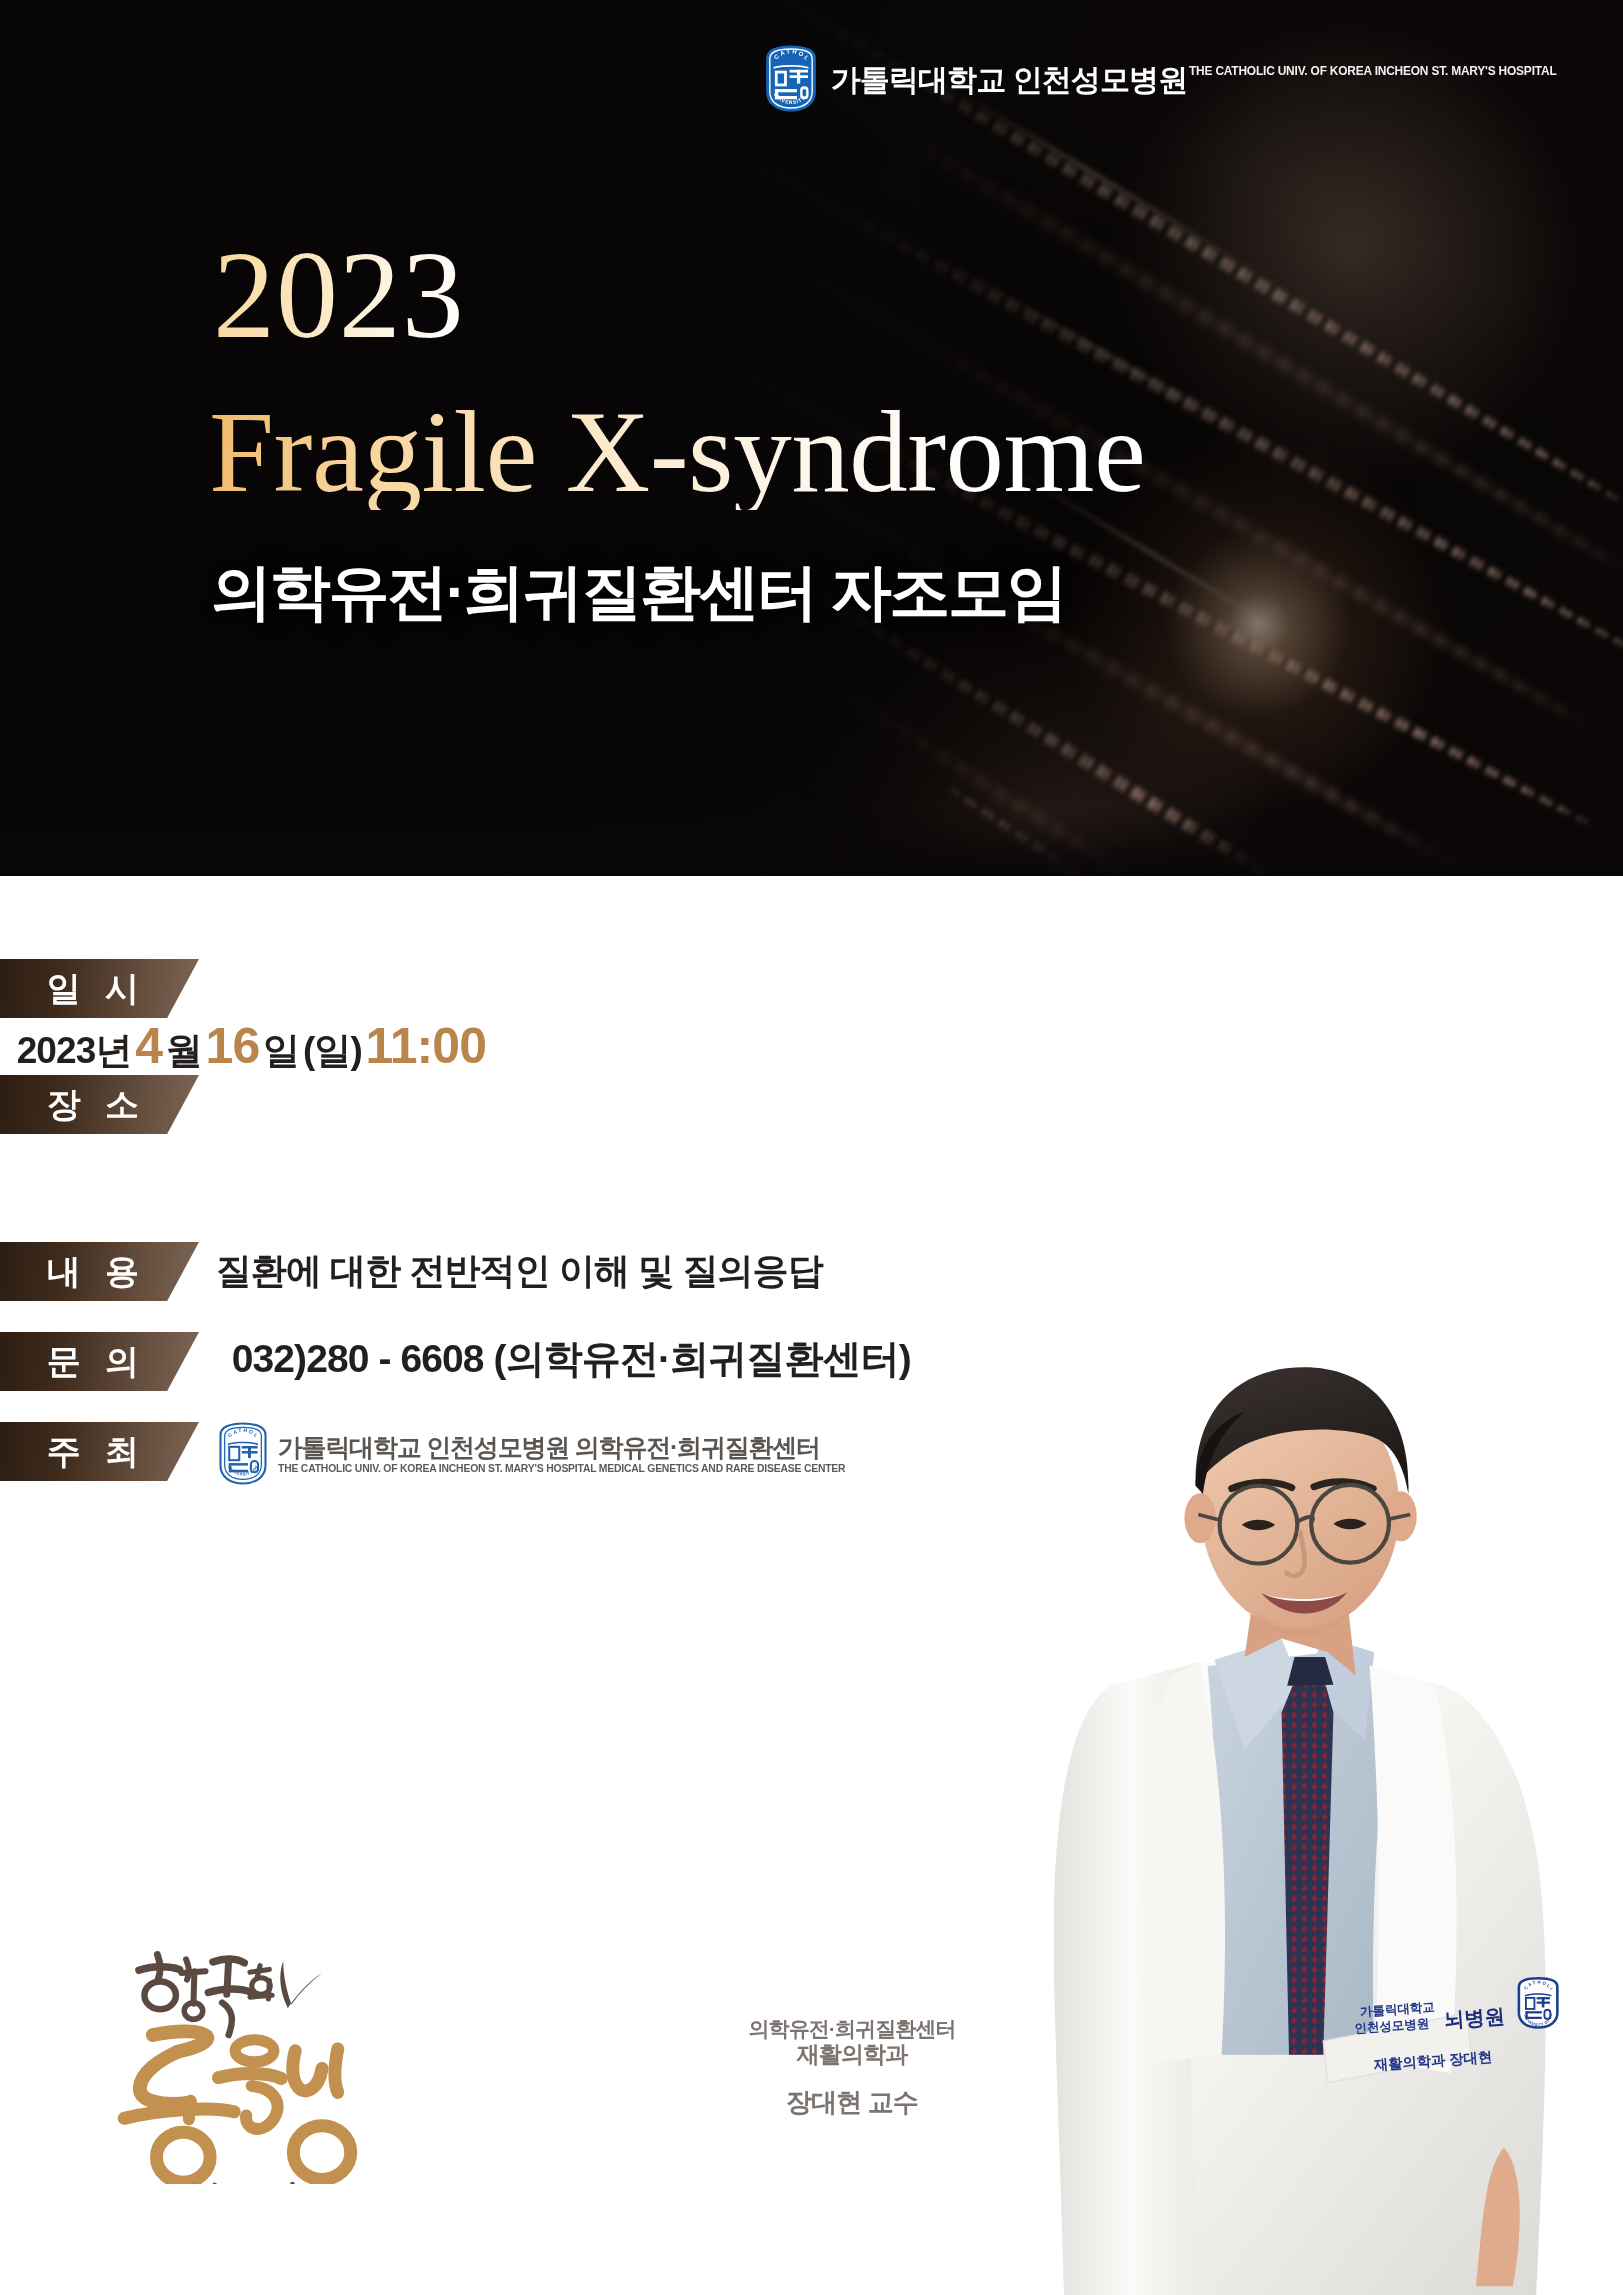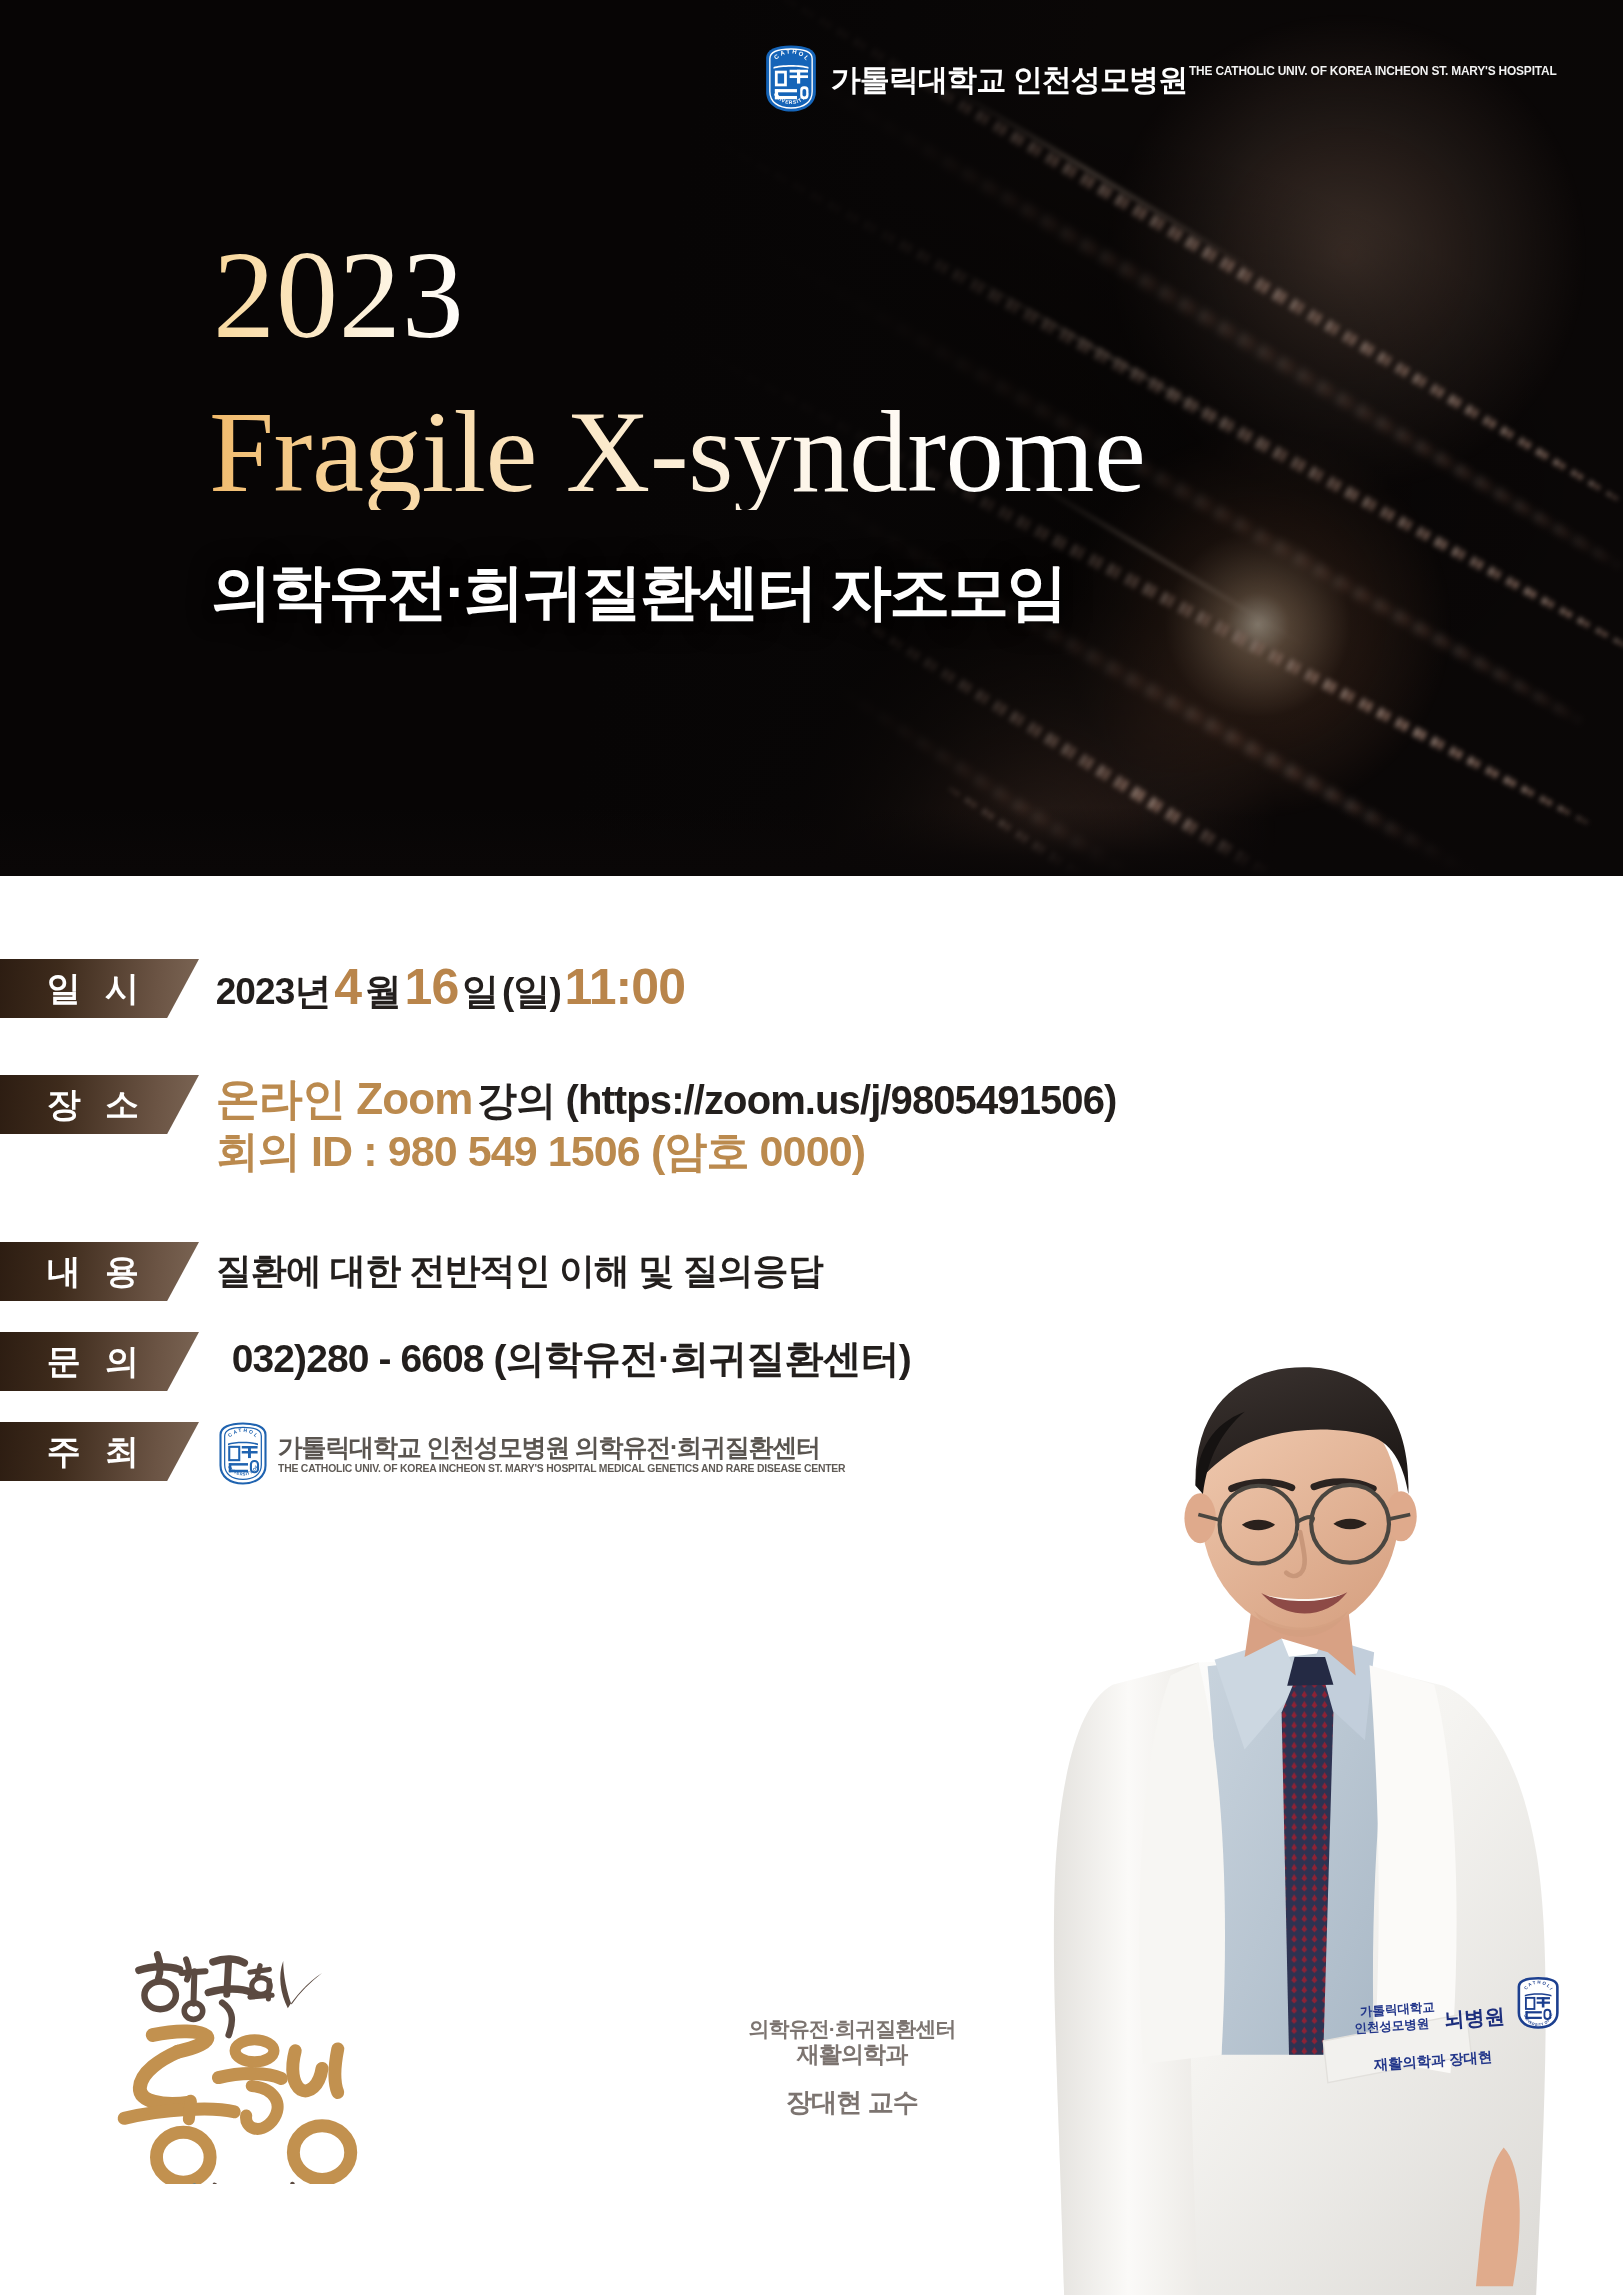--- a/index.html
+++ b/index.html
@@ -215,47 +215,40 @@
 
   <div class="title-block">
     <div class="t-year">2023</div>
     <div class="t-main">Fragile X-syndrome</div>
     <div class="t-sub">의학유전·희귀질환센터 자조모임</div>
   </div>
 </div>
 
 <div class="body-area">
 
-  <div class="row" style="top:83px;">
+  <div class="row" style="top:83px;flex-direction:column;">
     <div class="tag">
       <span>일 시</span>
     </div>
     <div class="val" style="padding-top:1.9px;">
       <div class="val-line dt">
         <span class="sm dark">2023년</span>
         <span class="big">4</span>
         <span class="sm dark">월</span>
         <span class="big">16</span>
         <span class="sm dark">일</span>
         <span class="sm dark">(일)</span>
         <span class="big">11:00</span>
       </div>
     </div>
   </div>
 
   <div class="row" style="top:199px;">
     <div class="tag">
       <span>장 소</span>
-    </div>
-    <div class="val" style="padding-top:0.9px;">
-      <div class="val-line pl1">
-        <span class="gold">온라인 Zoom</span>
-        <span class="dark">강의 (https://zoom.us/j/9805491506)</span>
-      </div>
-      <div class="val-line pl2">회의 ID : 980 549 1506 (암호 0000)</div>
     </div>
   </div>
 
   <div class="row" style="top:366px;">
     <div class="tag">
       <span>내 용</span>
     </div>
     <div class="val" style="padding-top:10.2px;">
       <div class="val-line cnt">질환에 대한 전반적인 이해 및 질의응답</div>
     </div>

